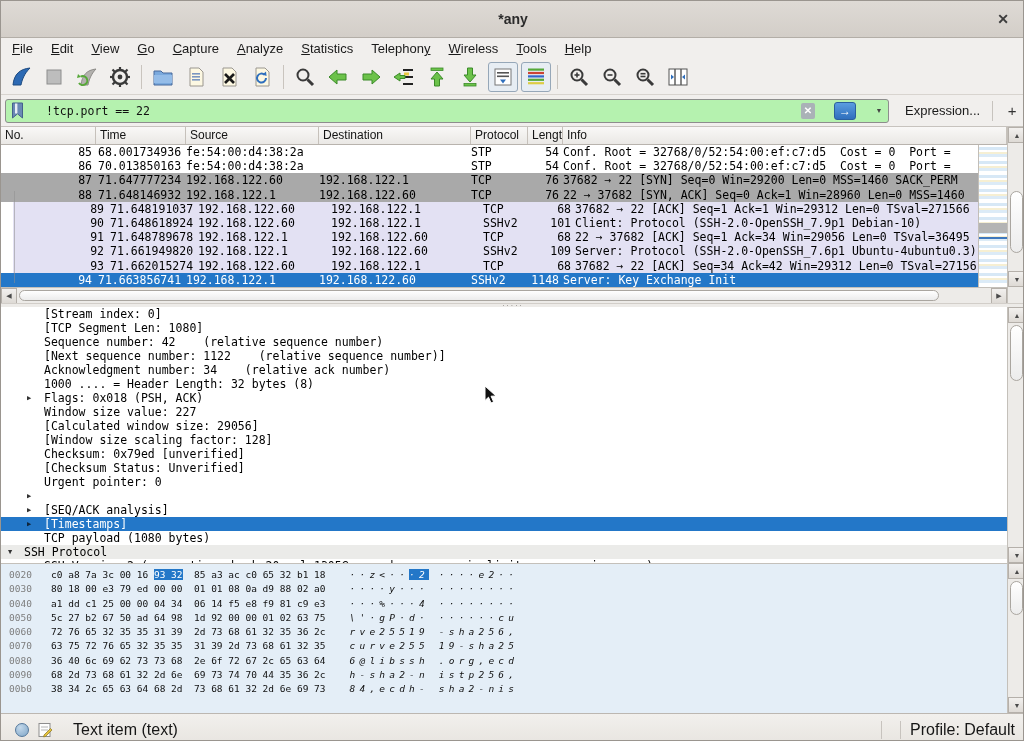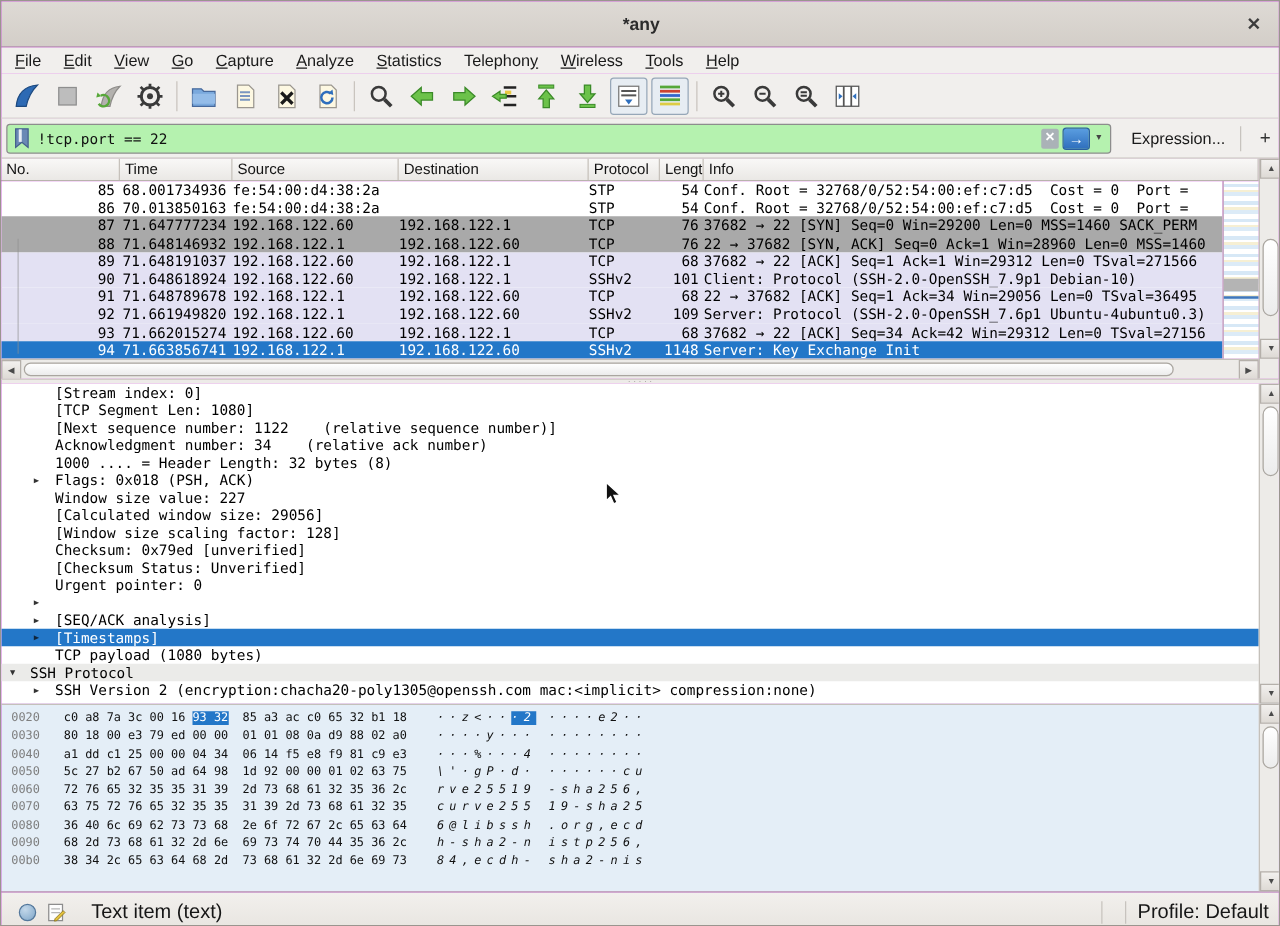--- a/index.html
+++ b/index.html
@@ -26,21 +26,21 @@
     border-bottom:1px solid #d8d4cf; display:flex; align-items:center; padding-left:5px; }
   .tbtn { width:30px; height:30px; display:flex; align-items:center; justify-content:center;
     border:1px solid transparent; border-radius:3px; margin-right:3px; }
   .tbtn.pressed { background:#e7edf3; border:1px solid #96a7b8; }
   .tsep { width:1px; height:24px; background:#c9c4be; margin:0 6px 0 3px; }
 
   
   .filterbar { position:absolute; left:0; top:94px; width:1024px; height:32px; background:#f1efed;
     border-bottom:1px solid #c7c3be; display:flex; align-items:center; padding-left:4px; }
   .filterbox { width:884px; height:24px; background:#b5f2af; border:1px solid #8d8d8d;
-    border-radius:3px; display:flex; align-items:center; padding:0 2px 0 4px; }
+    border-radius:3px; display:flex; align-items:center; padding:0 2px 0 4px;gap:16px; }
   .filtertext { flex:1; font-family:"DejaVu Sans Mono", monospace; font-size:11.5px; color:#101010;
     white-space:pre; }
   .clearbtn { width:14px; height:16px; background:#aab2b7; border-radius:2px; color:#fff;
     font-size:10px; line-height:16px; text-align:center; font-weight:bold; margin-right:3px; }
   .applybtn { width:22px; height:18px; background:linear-gradient(#5a9de0,#2f6fbd); border:1px solid #2a5f9e;
     border-radius:3px; color:#fff; font-size:12px; line-height:16px; text-align:center; font-weight:bold; }
   .fcaret { width:14px; text-align:center; font-size:7px; color:#444; }
   .exprbtn { margin-left:16px; font-size:13px; color:#1a1a1a; }
   .fsep { width:1px; height:20px; background:#c7c3be; margin:0 10px 0 12px; }
   .addbtn { font-size:15px; color:#333; width:18px; text-align:center; }
@@ -56,21 +56,21 @@
     font-size:11.5px; color:#000; white-space:pre; }
   .prow .c { overflow:hidden; white-space:pre; }
   .c-no  { width:95px;  text-align:right; padding-right:4px; }
   .c-t   { width:90px;  padding-left:2px; }
   .c-s   { width:133px; }
   .c-d   { width:152px; }
   .c-p   { width:57px;  }
   .c-l   { width:35px;  text-align:right; padding-right:4px; }
   .c-i   { flex:1; }
   .r-gray { background:#a9a9a9; }
-  .r-lav  { background:#e3e1f3; }
+  .r-lav  { background:#e3e1f3;margin-left:12px; }
   .r-sel  { background:#2377c8; color:#fff; }
   .convline { position:absolute; left:13px; top:46px; width:1px; height:92px; background:#8f8f8f; opacity:.55; }
 
   
   .minimap { position:absolute; left:977px; top:144px; width:29px; height:142px;
     border-left:1px solid #c2beb8;
     background:repeating-linear-gradient(180deg,#ffffff 0 2px,#d7e8f6 2px 5px,#ffffff 5px 7px,#f6efd3 7px 9px,#dcebf7 9px 12px,#ffffff 12px 14px); }
   .mm-gray { position:absolute; left:0; top:78px; width:100%; height:10px; background:#b4b4b4; }
   .mm-line { position:absolute; left:0; top:92px; width:100%; height:2px; background:#3f78bd; }
 
@@ -354,20 +354,21 @@
     <span class="sbtn h" style="left:0;">◀</span>
     <span class="sthumb" style="top:2px; height:11px; left:18px; width:920px;"></span>
     <span class="sbtn h" style="left:990px;">▶</span>
   </div>
 
   <div class="splitter" style="top:302px; height:4px;">·····</div>
 
   <div class="details">
     <div class="dline"><span class="arw"></span><span>[Stream index: 0]</span></div>
     <div class="dline"><span class="arw"></span><span>[TCP Segment Len: 1080]</span></div>
+    <div class="dline"><span class="arw"></span><span>Sequence number: 42    (relative sequence number)</span></div>
     <div class="dline"><span class="arw"></span><span>[Next sequence number: 1122    (relative sequence number)]</span></div>
     <div class="dline"><span class="arw"></span><span>Acknowledgment number: 34    (relative ack number)</span></div>
     <div class="dline"><span class="arw"></span><span>1000 .... = Header Length: 32 bytes (8)</span></div>
     <div class="dline"><span class="arw">▶</span><span>Flags: 0x018 (PSH, ACK)</span></div>
     <div class="dline"><span class="arw"></span><span>Window size value: 227</span></div>
     <div class="dline"><span class="arw"></span><span>[Calculated window size: 29056]</span></div>
     <div class="dline"><span class="arw"></span><span>[Window size scaling factor: 128]</span></div>
     <div class="dline"><span class="arw"></span><span>Checksum: 0x79ed [unverified]</span></div>
     <div class="dline"><span class="arw"></span><span>[Checksum Status: Unverified]</span></div>
     <div class="dline"><span class="arw"></span><span>Urgent pointer: 0</span></div>

